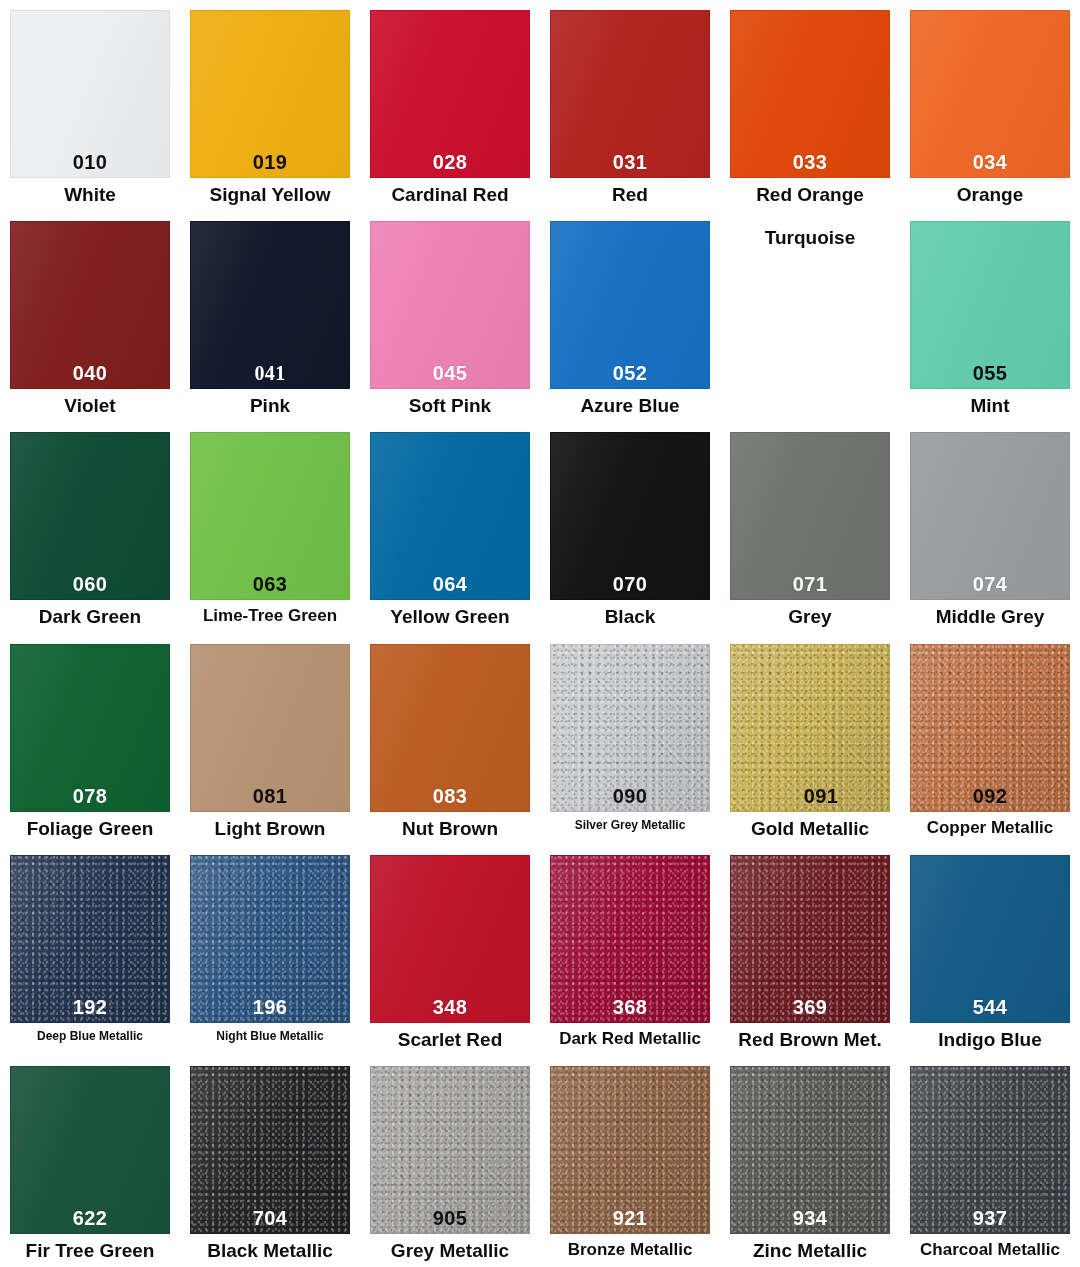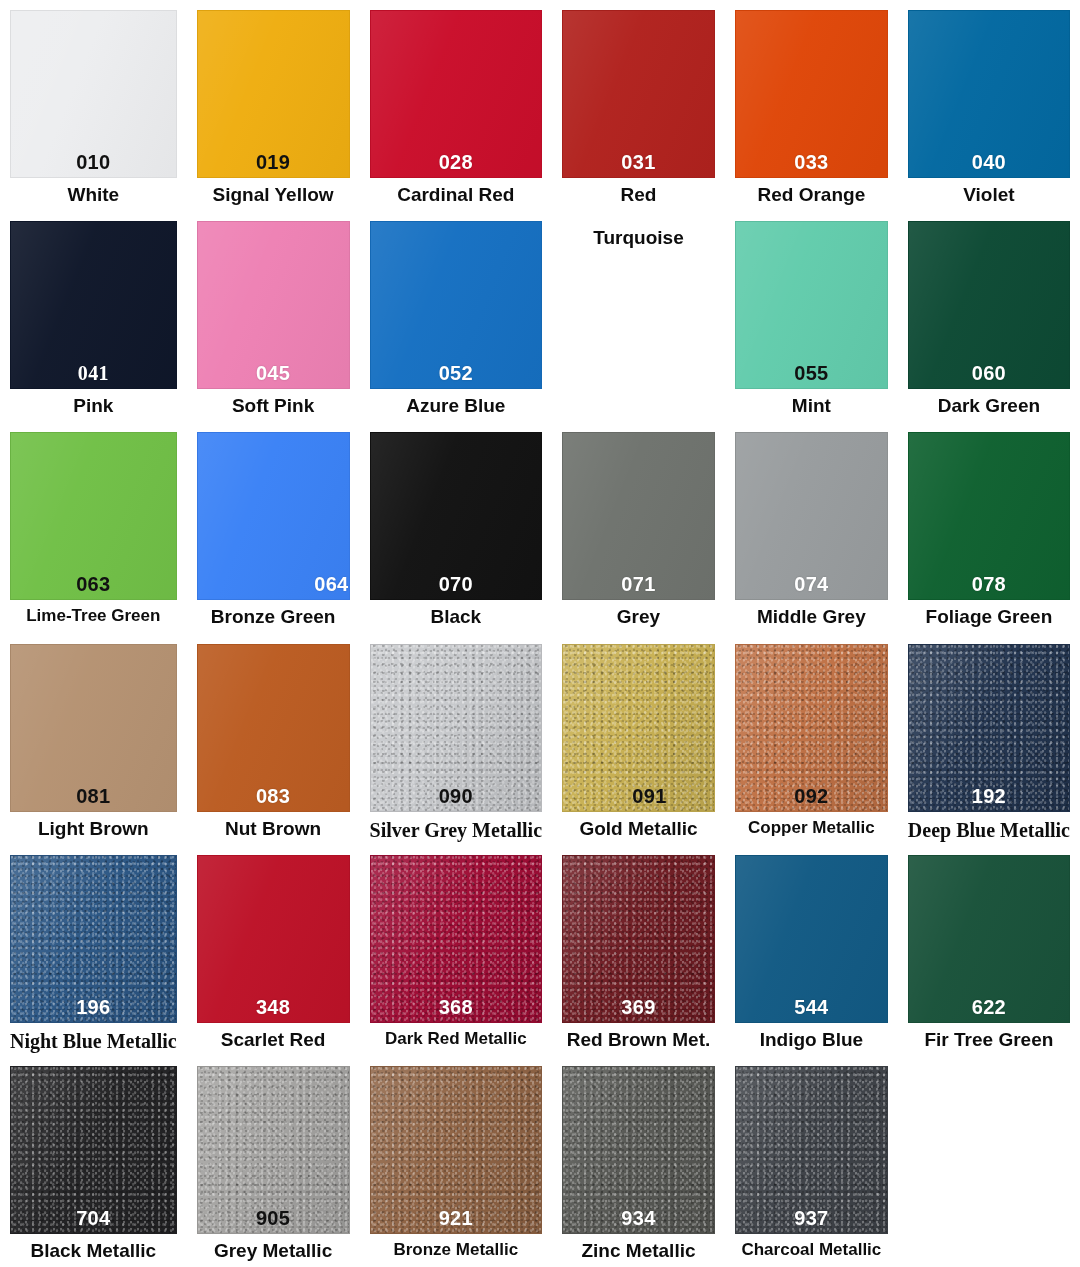--- a/index.html
+++ b/index.html
@@ -80,22 +80,21 @@
     font-weight: bold;
     color: #0d0d0d;
     text-align: center;
     line-height: 1.1;
     white-space: nowrap;
   }
   .chip-name.shrink {
     font-size: 17px;
   }
   .chip-name.shrink2 {
-    font-size: 20px;
-    font-family: Liberation Serif, serif;
+    font-size: 12px;
   }
 </style>
 </head>
 <body>
 
 <div id="swatch-grid" style="background: rgb(255, 255, 255);">
     <div class="swatch-cell">
       <div class="chip" style="background: rgb(237, 238, 240); text-align: center;">
         <div class="chip-texture" style="background-image: linear-gradient(112deg, rgba(255, 255, 255, 0.086) 0%, rgba(255, 255, 255, 0.016) 38%, rgba(0, 0, 0, 0.035) 100%);"></div>
         <span class="chip-code dark">010</span>
@@ -124,21 +123,28 @@
       <div class="chip-name">Red</div>
     </div>
     <div class="swatch-cell">
       <div class="chip" style="background: rgb(223, 71, 9);">
         <div class="chip-texture" style="background-image: linear-gradient(112deg, rgba(255, 255, 255, 0.086) 0%, rgba(255, 255, 255, 0.016) 38%, rgba(0, 0, 0, 0.035) 100%);"></div>
         <span class="chip-code light">033</span>
       </div>
       <div class="chip-name">Red Orange</div>
     </div>
     <div class="swatch-cell">
-      <div class="chip" style="background: #0369a1; text-align: center;">
+      <div class="chip" style="background: rgb(238, 103, 38);">
+        <div class="chip-texture" style="background-image: linear-gradient(112deg, rgba(255, 255, 255, 0.086) 0%, rgba(255, 255, 255, 0.016) 38%, rgba(0, 0, 0, 0.035) 100%);"></div>
+        <span class="chip-code light">034</span>
+      </div>
+      <div class="chip-name">Orange</div>
+    </div>
+    <div class="swatch-cell">
+      <div class="chip" style="background: #7f1d1d; text-align: center;">
         <div class="chip-texture" style="background-image: linear-gradient(112deg, rgba(255, 255, 255, 0.086) 0%, rgba(255, 255, 255, 0.016) 38%, rgba(0, 0, 0, 0.035) 100%);"></div>
         <span class="chip-code light">040</span>
       </div>
       <div class="chip-name">Violet</div>
     </div>
     <div class="swatch-cell">
       <div class="chip" style="background: #0f172a; font-family: Liberation Serif, serif;">
         <div class="chip-texture" style="background-image: linear-gradient(112deg, rgba(255, 255, 255, 0.086) 0%, rgba(255, 255, 255, 0.016) 38%, rgba(0, 0, 0, 0.035) 100%);"></div>
         <span class="chip-code light">041</span>
       </div>
@@ -176,25 +182,25 @@
       <div class="chip-name">Dark Green</div>
     </div>
     <div class="swatch-cell">
       <div class="chip" style="background: rgb(113, 192, 71);">
         <div class="chip-texture" style="background-image: linear-gradient(112deg, rgba(255, 255, 255, 0.086) 0%, rgba(255, 255, 255, 0.016) 38%, rgba(0, 0, 0, 0.035) 100%);"></div>
         <span class="chip-code dark">063</span>
       </div>
       <div class="chip-name shrink">Lime-Tree Green</div>
     </div>
     <div class="swatch-cell">
-      <div class="chip" style="background: #3b82f6; justify-content: flex-end;">
+      <div class="chip" style="background: #0369a1;">
         <div class="chip-texture" style="background-image: linear-gradient(112deg, rgba(255, 255, 255, 0.086) 0%, rgba(255, 255, 255, 0.016) 38%, rgba(0, 0, 0, 0.035) 100%);"></div>
         <span class="chip-code light">064</span>
       </div>
-      <div class="chip-name">Bronze Green</div>
+      <div class="chip-name">Yellow Green</div>
     </div>
     <div class="swatch-cell">
       <div class="chip" style="background: rgb(18, 18, 18);">
         <div class="chip-texture" style="background-image: linear-gradient(112deg, rgba(255, 255, 255, 0.086) 0%, rgba(255, 255, 255, 0.016) 38%, rgba(0, 0, 0, 0.035) 100%);"></div>
         <span class="chip-code light">070</span>
       </div>
       <div class="chip-name">Black</div>
     </div>
     <div class="swatch-cell">
       <div class="chip" style="background: rgb(111, 115, 110);">

